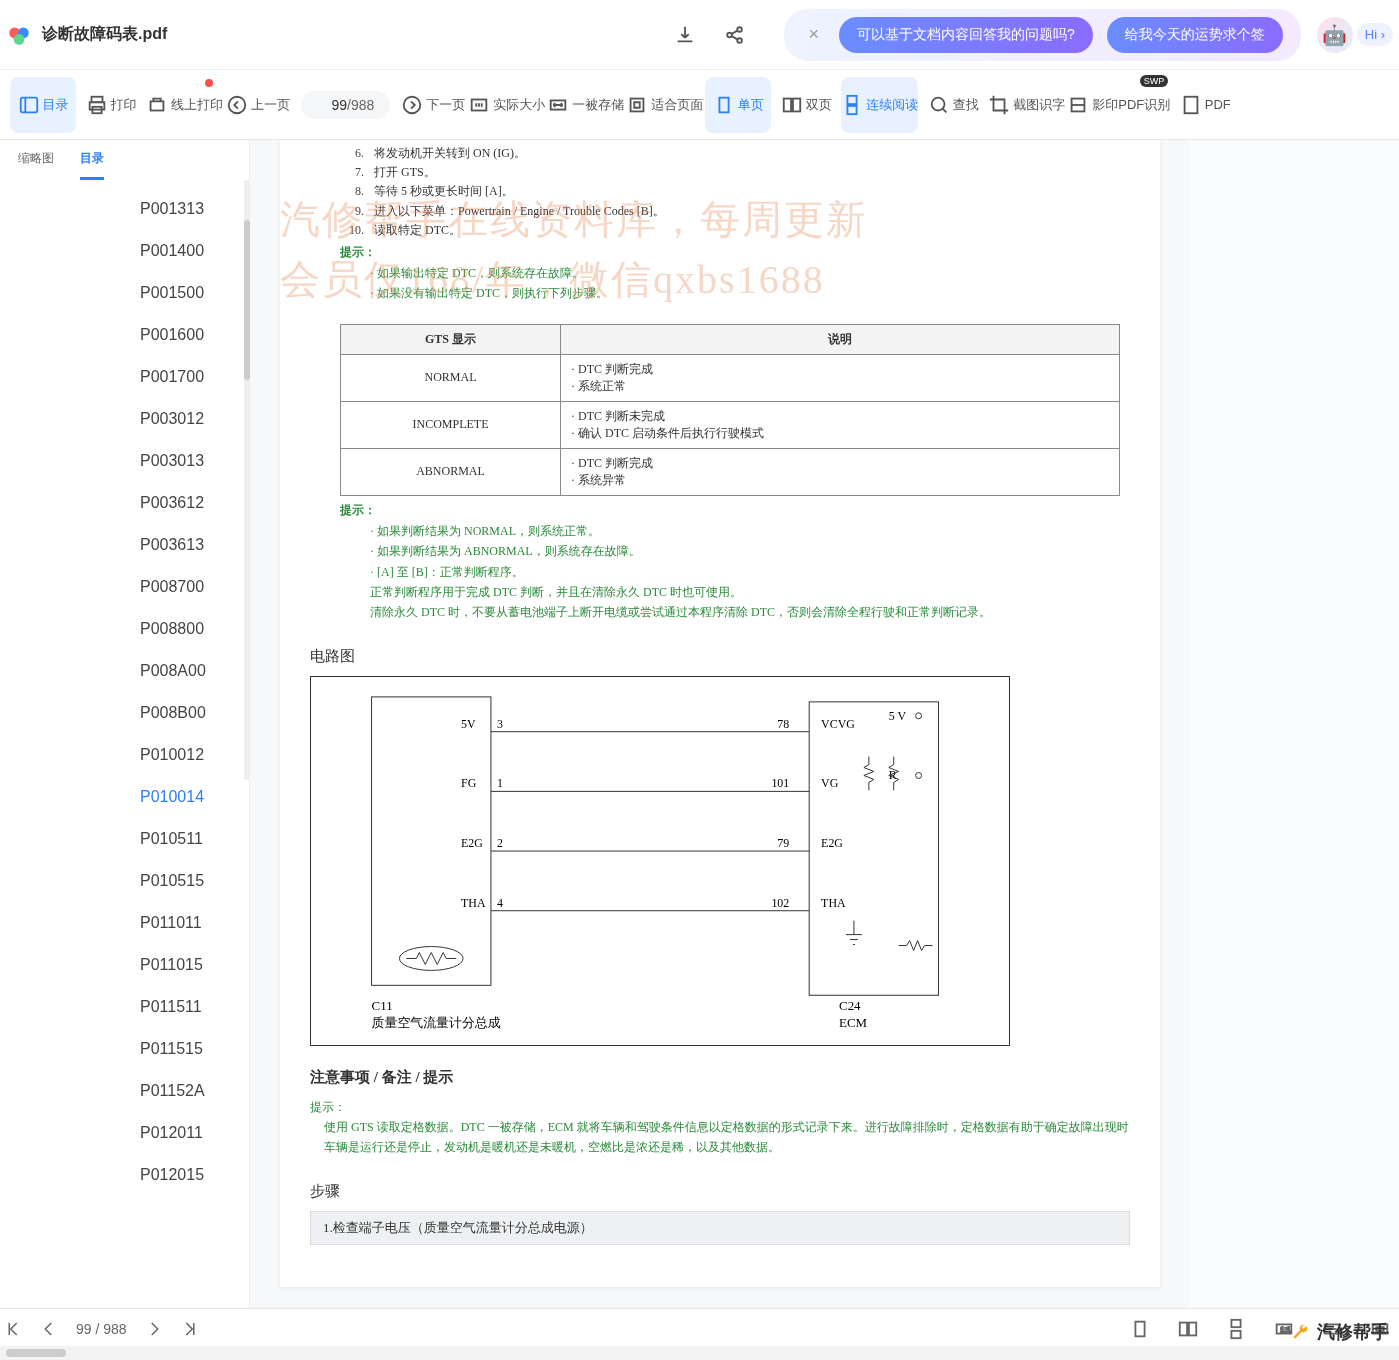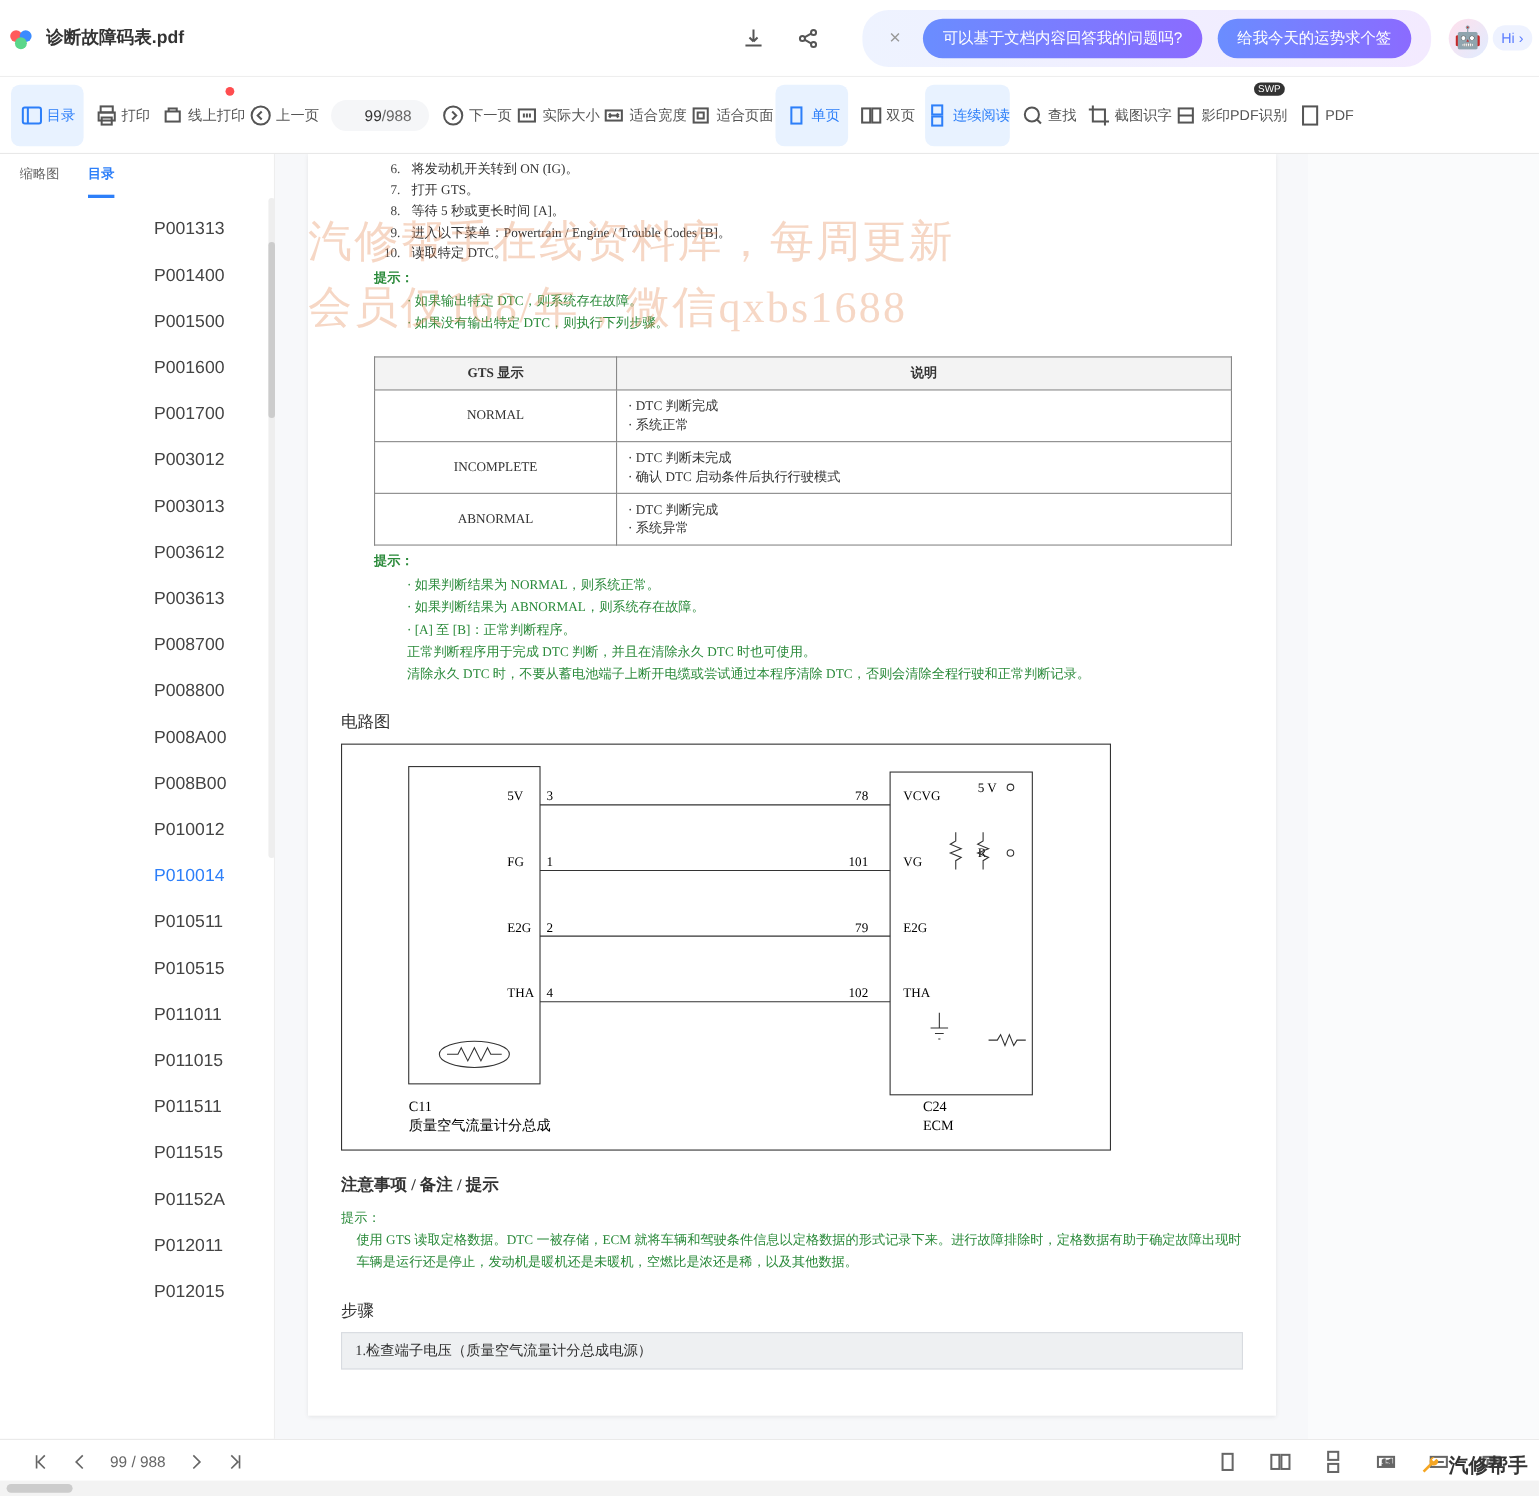--- a/index.html
+++ b/index.html
@@ -52,21 +52,21 @@
   .h2{font-size:15px;font-weight:400;margin:24px 0 10px}
   .diagram{border:1px solid #333;width:700px;height:370px;margin:6px 0 6px 0;position:relative}
   .wm{position:absolute;color:rgba(230,140,90,.35);font-size:40px;font-weight:400;pointer-events:none;letter-spacing:2px;line-height:1.5;left:0;top:50px;width:860px}
   .notes{font-size:15px;font-weight:700;margin:22px 0 10px}
   .greentxt{color:#2a8a3a;font-size:12px;line-height:1.7}
   .stepbar{background:#eef0f2;border:1px solid #d8dbe0;padding:7px 12px;font-size:13px;margin-top:10px}
   .substep{display:flex;gap:14px;padding:12px 0 0 18px;font-size:12px}
   
   .diagram svg{width:100%;height:100%}
   
-  .ftr{height:40px;border-top:1px solid #e8e8e8;display:flex;align-items:center;padding:0 28px;gap:18px;background:#fff}
+  .ftr{height:40px;border-top:1px solid #e8e8e8;display:flex;align-items:center;padding:0 4px;gap:18px;background:#fff}
   .ftr .navico{width:18px;height:18px;color:#666;cursor:pointer}
   .ftr .pgs{font-size:14px;color:#666}
   .ftr .fgap{flex:1}
   .ftr .vico{width:22px;height:22px;color:#666;cursor:pointer;margin:0 4px}
   .brand{position:absolute;right:10px;bottom:16px;display:flex;align-items:center;gap:4px;color:#f5a623;font-size:18px;font-weight:700}
   .brand .blk{color:#333}
   .rpanel{width:210px;background:#fafbfc}
   .hscroll{position:absolute;left:0;right:0;bottom:0;height:14px;background:#f3f3f3}
   .hscroll .th{width:60px;height:8px;background:#ccc;border-radius:4px;margin:3px 0 0 6px}
 </style>
@@ -149,21 +149,21 @@
         <rect x="4" y="6" width="16" height="12"></rect>
         <path d="M9 10v4m3-4v4m3-4v4"></path>
       </svg>
     <span>实际大小</span>
   </div>
   <div class="tbtn">
     <svg class="ico" viewBox="0 0 24 24" fill="none" stroke="currentColor" stroke-width="2">
         <rect x="4" y="7" width="16" height="10"></rect>
         <path d="M7 12h10M7 12l2-2m-2 2l2 2m8-2l-2-2m2 2l-2 2"></path>
       </svg>
-    <span>适合宽度</span>
+    <span>一被存储</span>
   </div>
   <div class="tbtn">
     <svg class="ico" viewBox="0 0 24 24" fill="none" stroke="currentColor" stroke-width="2">
         <rect x="5" y="5" width="14" height="14"></rect>
         <path d="M9 9h6v6H9z"></path>
       </svg>
     <span>适合页面</span>
   </div>
   <div class="tbtn active2">
     <svg class="ico" viewBox="0 0 24 24" fill="none" stroke="currentColor" stroke-width="2">

